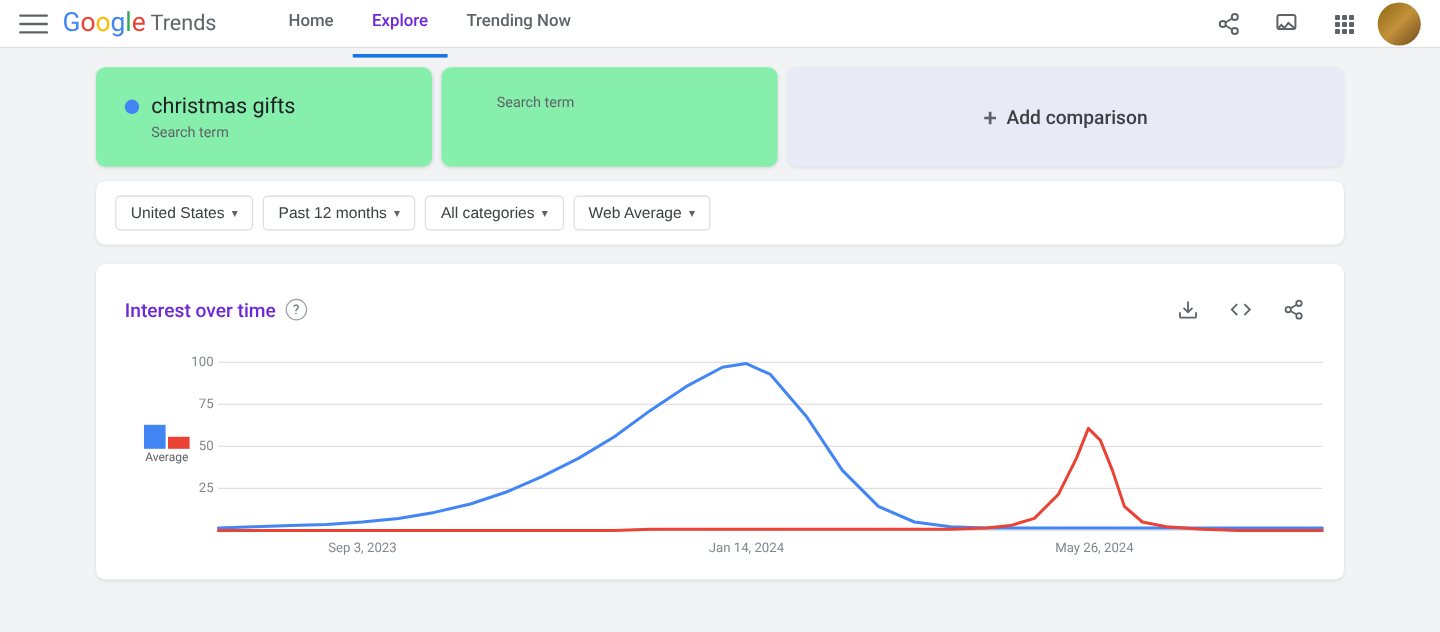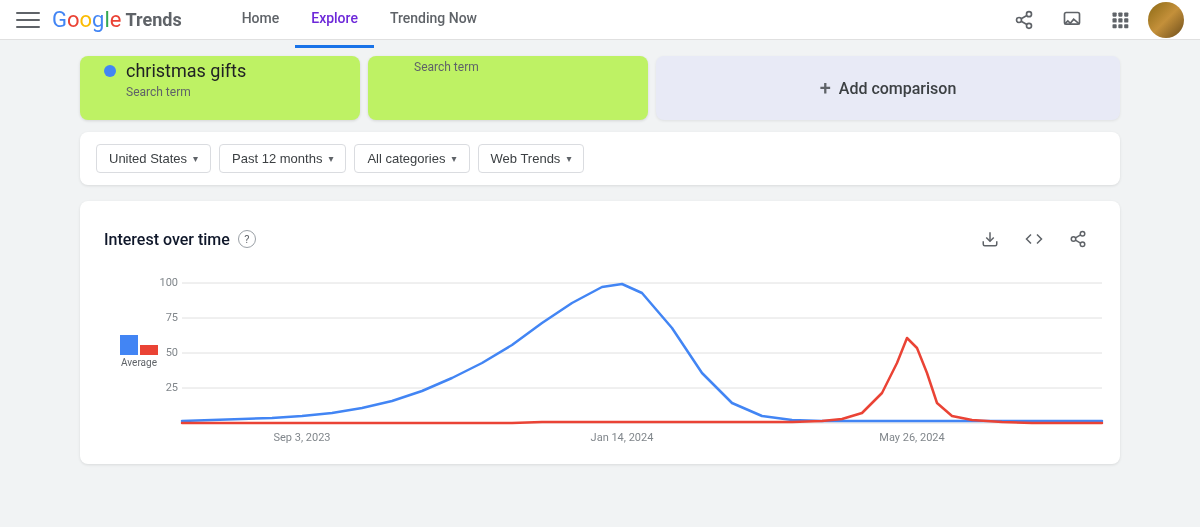--- a/index.html
+++ b/index.html
@@ -55,21 +55,21 @@
     }
     .logo-google .g { color: #4285f4; }
     .logo-google .o1 { color: #ea4335; }
     .logo-google .o2 { color: #fbbc04; }
     .logo-google .g2 { color: #4285f4; }
     .logo-google .l { color: #34a853; }
     .logo-google .e { color: #ea4335; }
     .logo-trends {
       font-size: 18px;
       color: #5f6368;
-      font-weight: 700;
+      font-weight: 400;
     }
     .nav {
       display: flex;
       align-items: center;
       margin-left: 32px;
       gap: 0;
     }
     .nav-item {
       padding: 0 16px;
       height: 56px;
@@ -117,23 +117,23 @@
       overflow: hidden;
     }
 
     
     .search-cards {
       display: flex;
       gap: 0;
       margin-bottom: 12px;
     }
     .search-card {
-      background: #bef264;
+      background: #86efac;
       border-radius: 8px;
-      padding: 4px 24px;
+      padding: 22px 24px;
       min-width: 280px;
       margin-right: 8px;
       box-shadow: 0 1px 3px rgba(0,0,0,0.12);
     }
     .search-card-title {
       display: flex;
       align-items: center;
       gap: 10px;
       font-size: 18px;
       font-weight: 400;
@@ -213,21 +213,21 @@
       margin-bottom: 16px;
     }
     .chart-title-area {
       display: flex;
       align-items: center;
       gap: 8px;
     }
     .chart-title {
       font-size: 16px;
       font-weight: 500;
-      color: #0f172a;
+      color: #6d28d9;
     }
     .help-icon {
       width: 18px;
       height: 18px;
       border-radius: 50%;
       border: 1px solid #9aa0a6;
       display: flex;
       align-items: center;
       justify-content: center;
       font-size: 11px;
@@ -336,21 +336,21 @@
     </button>
     <button class="filter-btn">
       <span>Past 12 months</span>
       <span class="chevron-down">▾</span>
     </button>
     <button class="filter-btn">
       <span>All categories</span>
       <span class="chevron-down">▾</span>
     </button>
     <button class="filter-btn">
-      <span>Web Trends</span>
+      <span>Web Average</span>
       <span class="chevron-down">▾</span>
     </button>
   </div>
 
   <div class="chart-section">
     <div class="chart-header">
       <div class="chart-title-area">
         <span class="chart-title">Interest over time</span>
         <div class="help-icon">?</div>
       </div>

